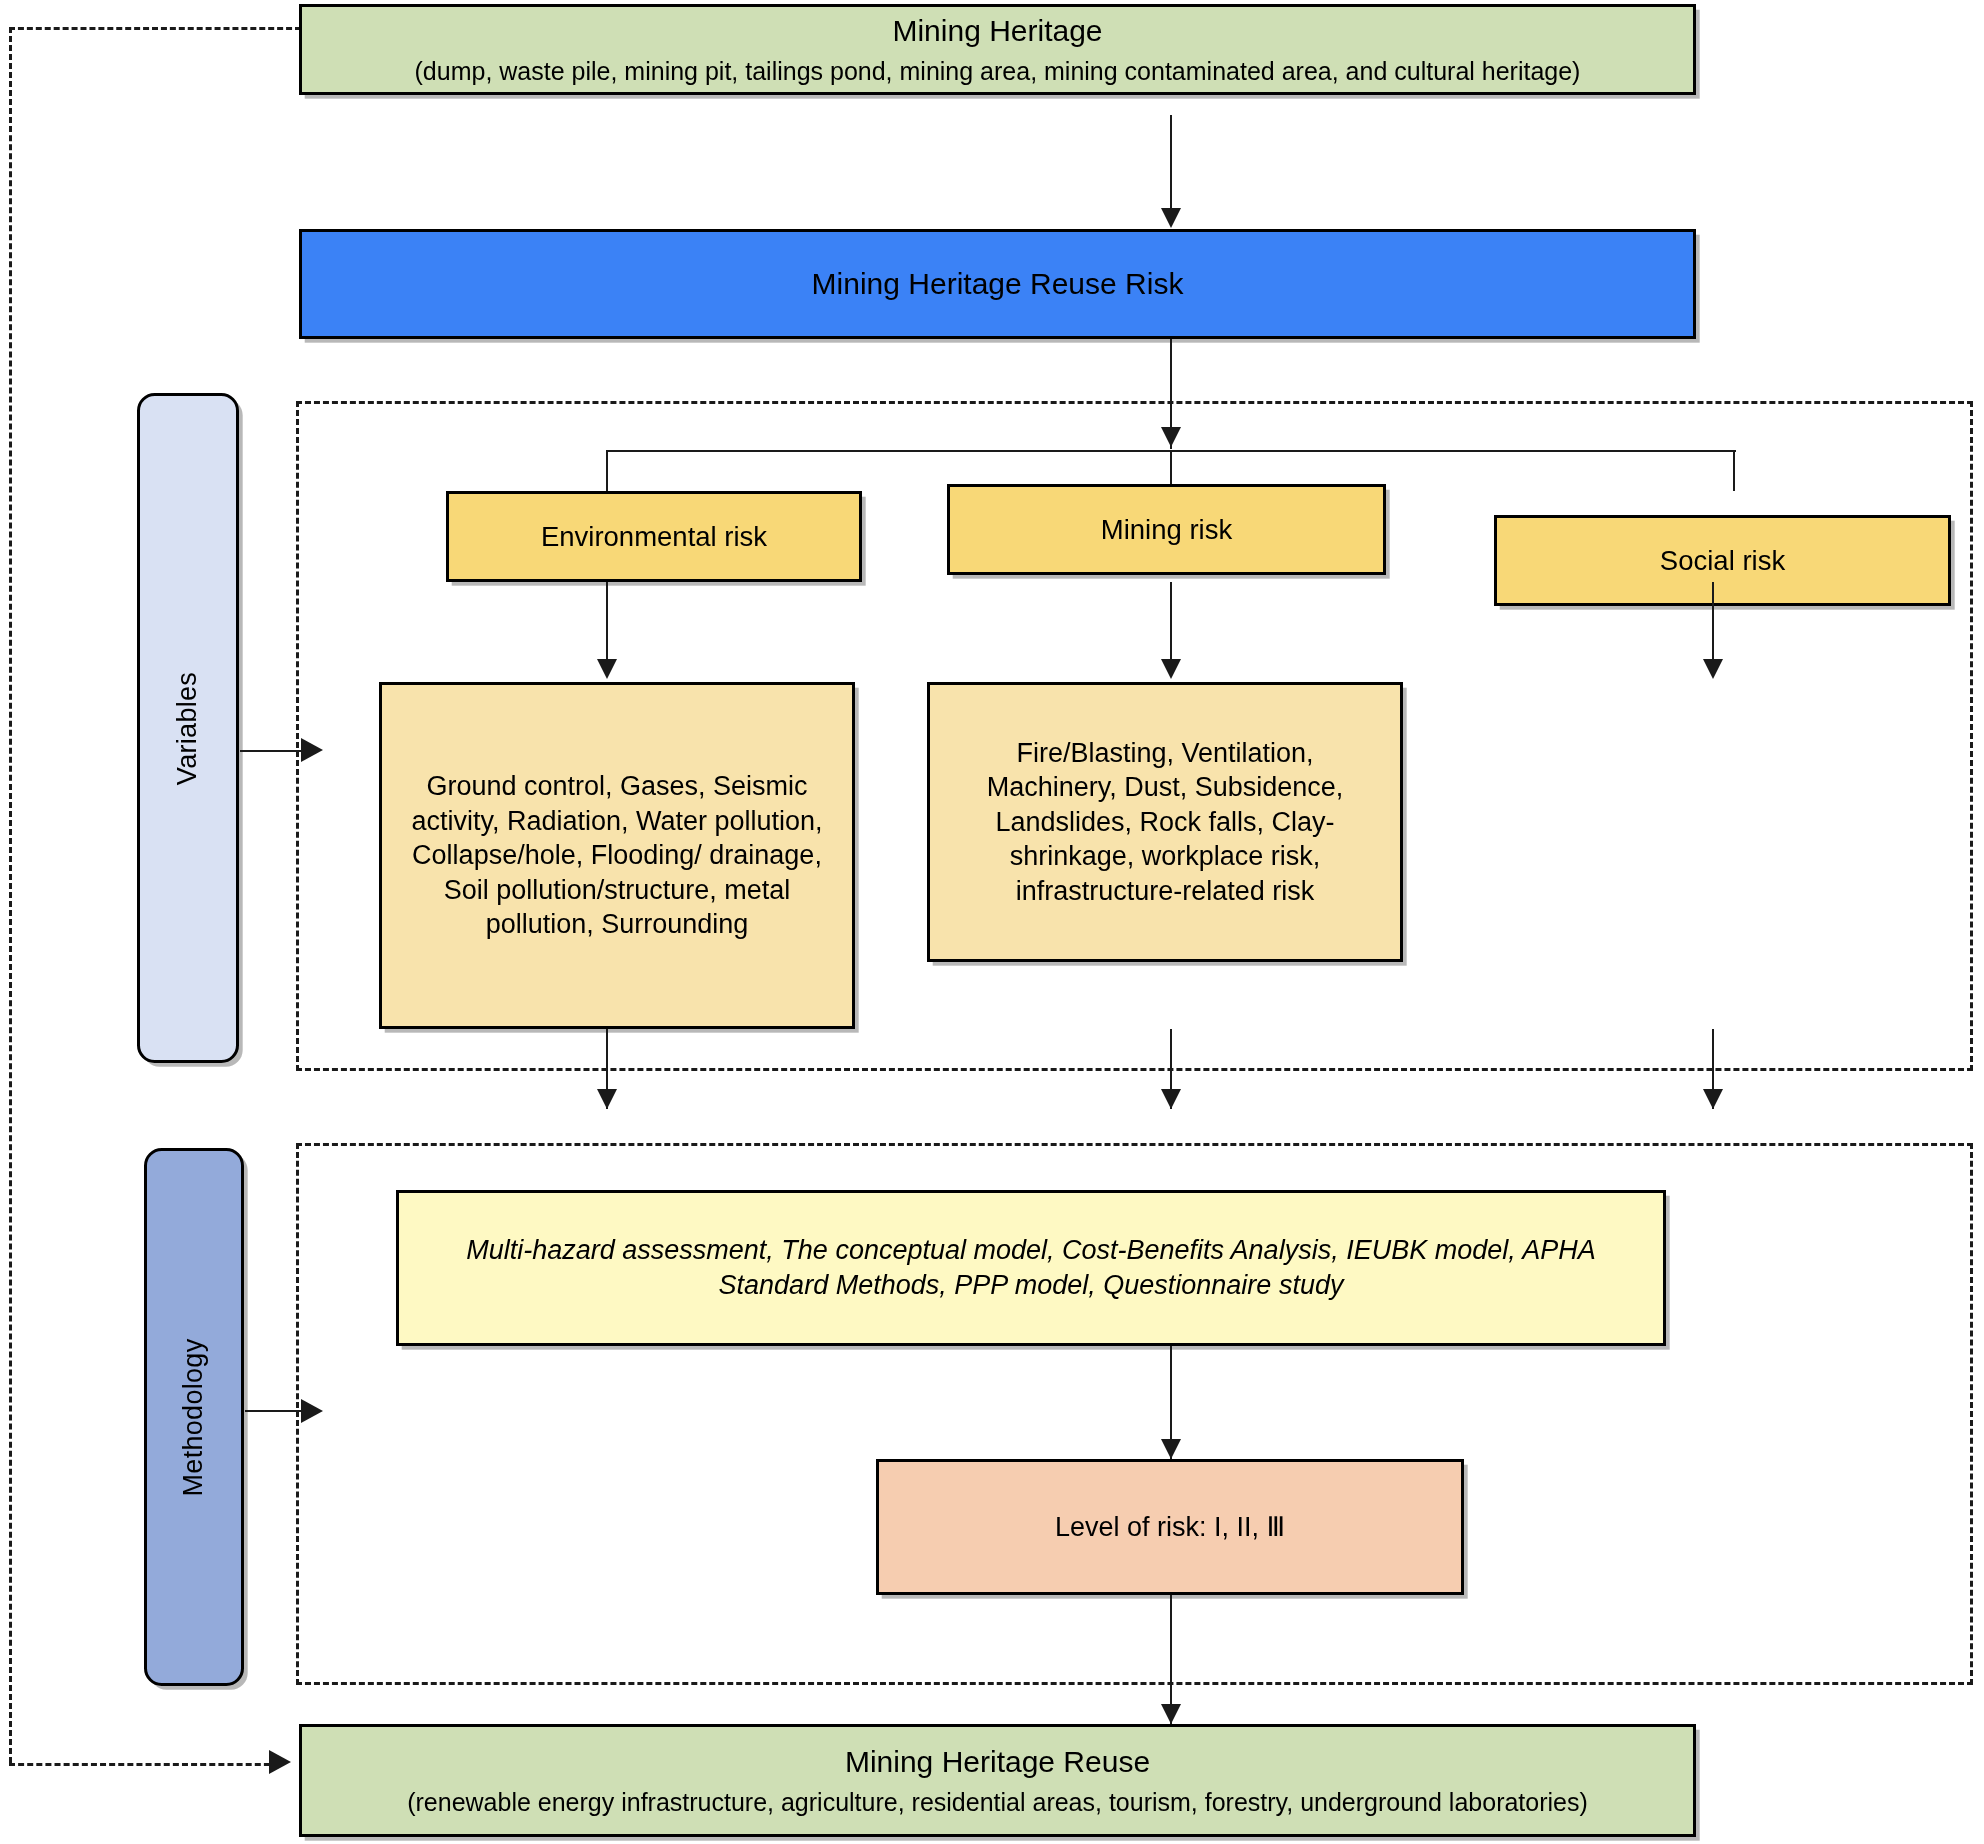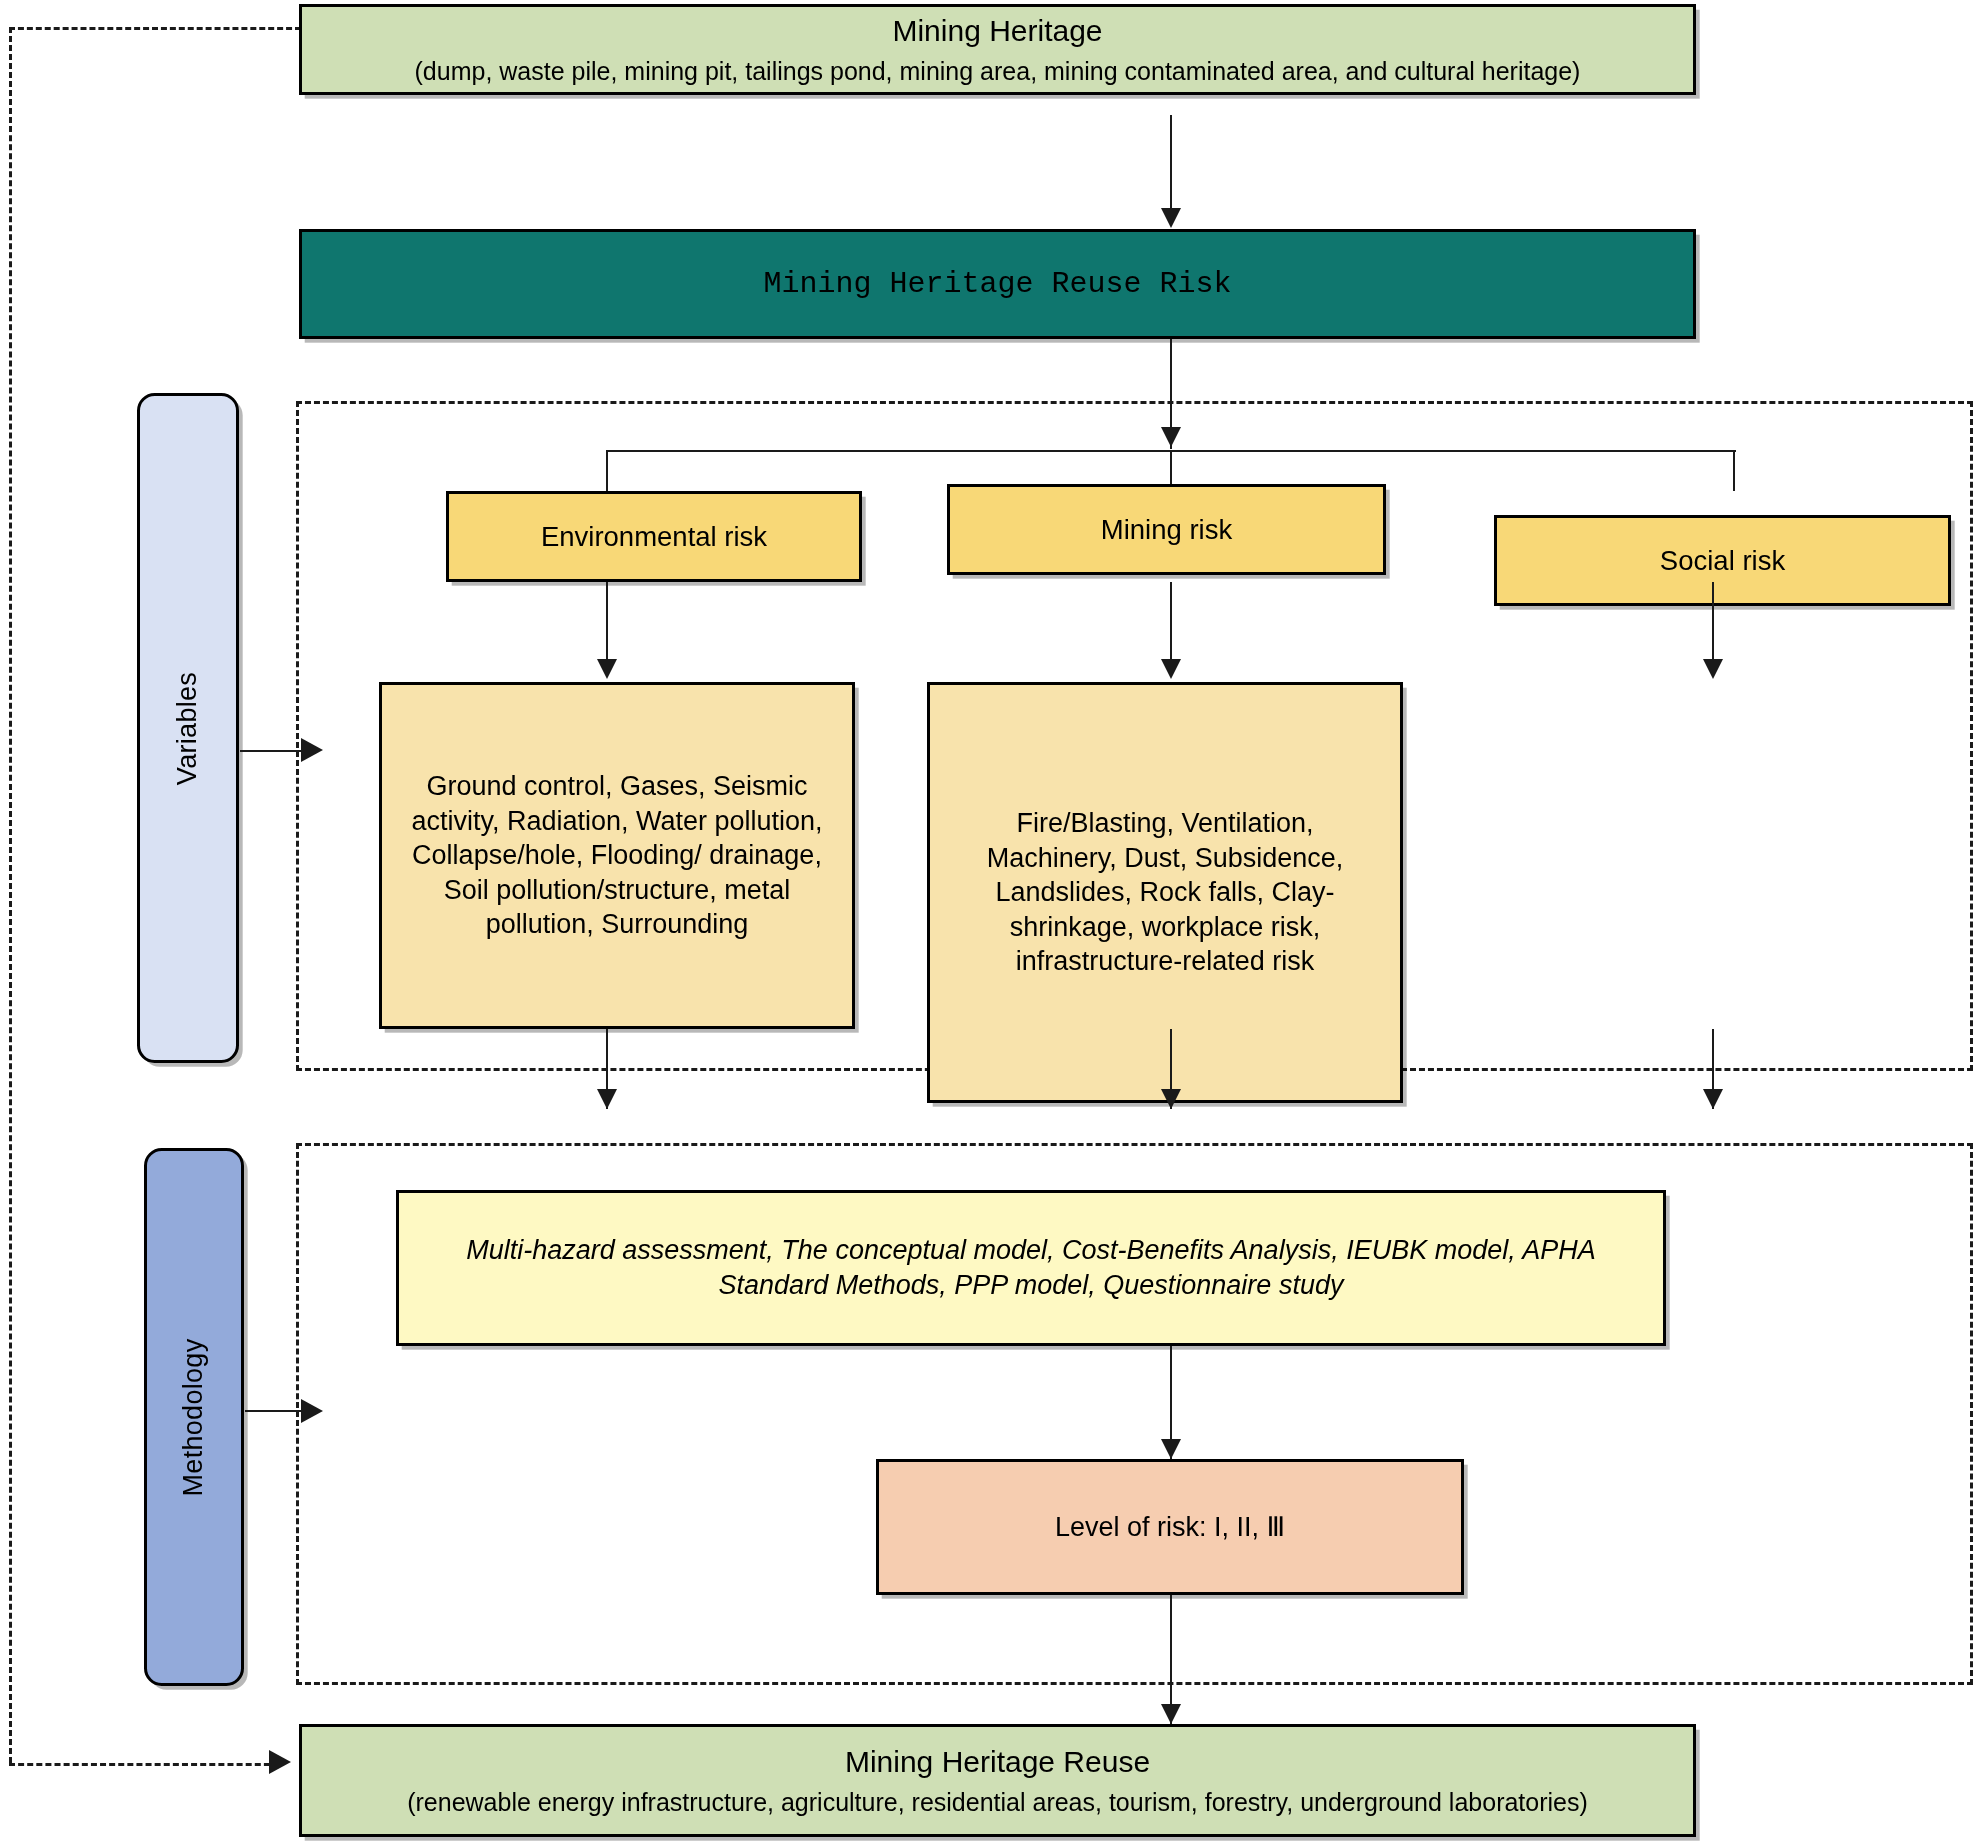--- a/index.html
+++ b/index.html
@@ -50,21 +50,21 @@
   }
   .side-tab span {
     transform: rotate(-90deg);
     white-space: nowrap;
     font-size: 27px;
     letter-spacing: 0.3px;
   }
 
   
   .c-green  { background: #cfdfb5; }
-  .c-gray   { background: #0f766e; font-family: Liberation Mono, monospace; }
+  .c-gray   { background: #3b82f6; }
   .c-yellow { background: #f8d877; }
   .c-lightyellow { background: #f8e3ac; }
   .c-orange { background: #fef9c3; font-style: italic; }
   .c-peach  { background: #f6cdb0; }
   .c-lavender { background: #d9e1f3; }
   .c-blue   { background: #93aada; }
 
   
   .t-big   { font-size: 30px; }
   .t-mid   { font-size: 27.5px; }
@@ -161,21 +161,21 @@
 
   <div class="ln-v" style="left:1170px; top:582px; height:84px;"></div>
   <div class="arrow-down" style="left:1161px; top:659px;"></div>
 
   <div class="ln-v" style="left:1712px; top:582px; height:84px;"></div>
   <div class="arrow-down" style="left:1703px; top:659px;"></div>
 
   <div class="box c-lightyellow" style="left:379px; top:682px; width:476px; height:347px; padding:0 18.7px;">
     <div class="t-body">Ground control, Gases, Seismic activity, Radiation, Water pollution, Collapse/hole, Flooding/ drainage, Soil pollution/structure, metal pollution, Surrounding</div>
   </div>
-  <div class="box c-lightyellow" style="left:927px; top:682px; width:476px; height:421px; padding:0 18px;">
+  <div class="box c-lightyellow" style="left:927px; top:682px; width:476px; height:280px; padding:0 18px;">
     <div class="t-body">Fire/Blasting, Ventilation, Machinery, Dust, Subsidence, Landslides, Rock falls, Clay-shrinkage, workplace risk, infrastructure-related risk</div>
   </div>
 
   <div class="ln-v" style="left:606px; top:1029px; height:80px;"></div>
   <div class="arrow-down" style="left:597px; top:1089px;"></div>
 
   <div class="ln-v" style="left:1170px; top:1029px; height:80px;"></div>
   <div class="arrow-down" style="left:1161px; top:1089px;"></div>
 
   <div class="ln-v" style="left:1712px; top:1029px; height:80px;"></div>

